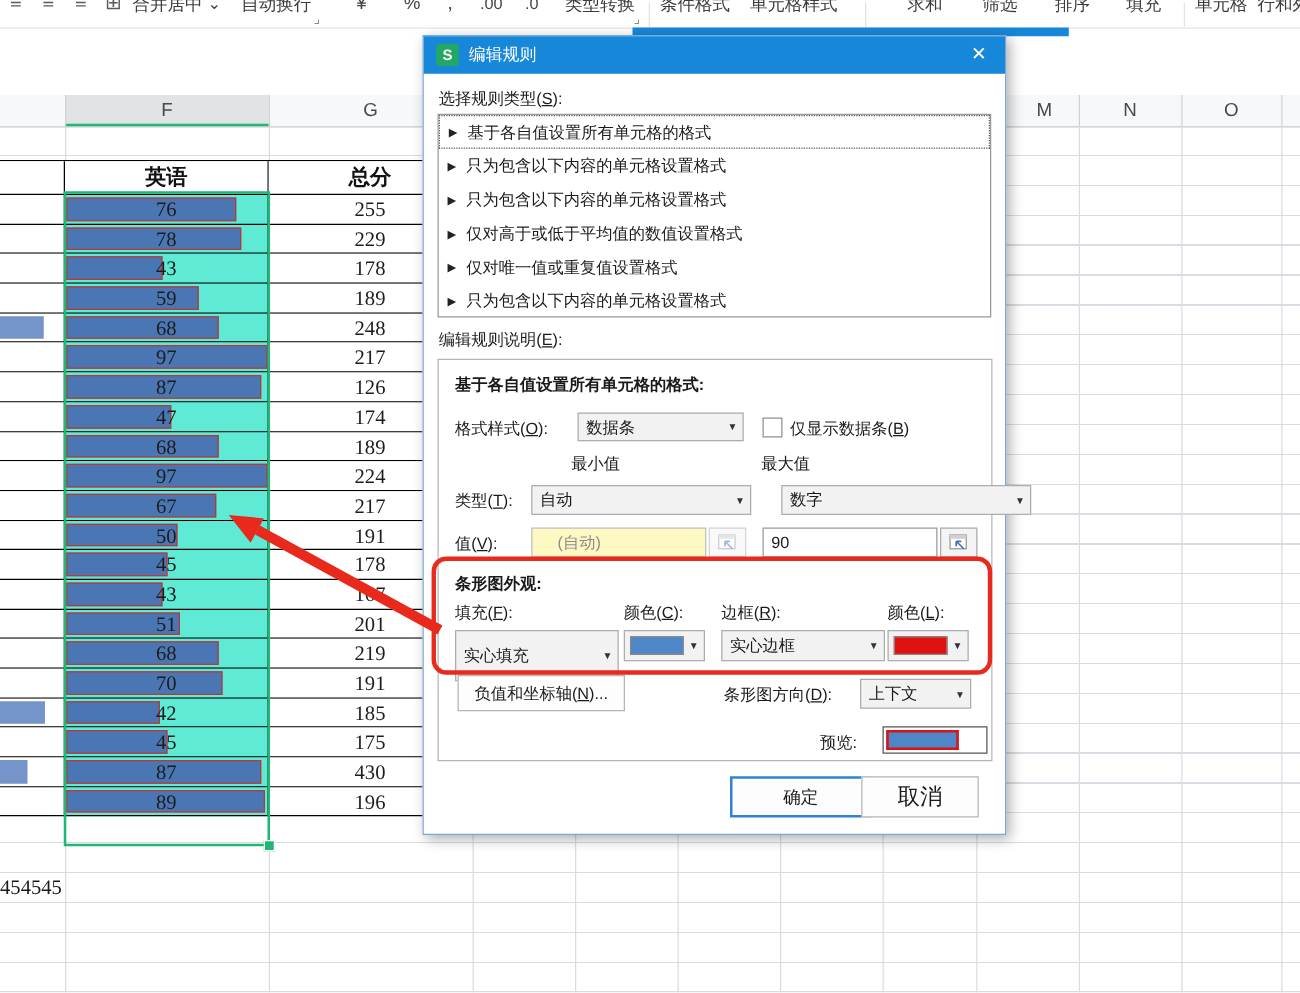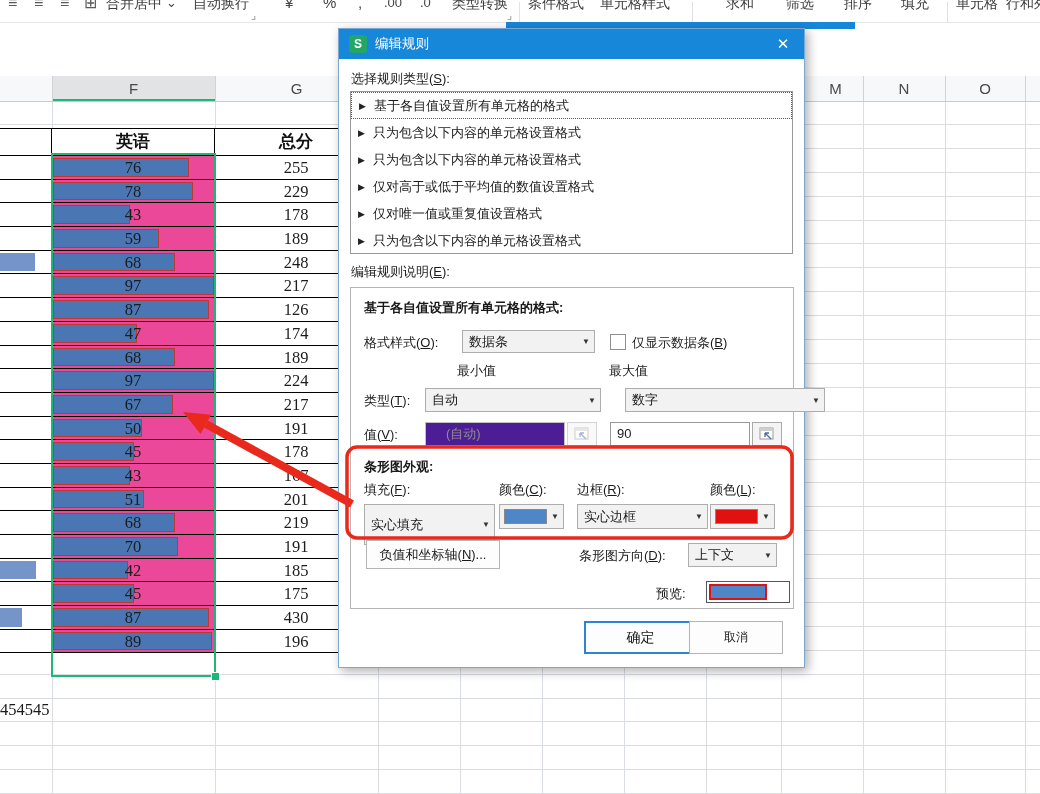--- a/index.html
+++ b/index.html
@@ -28,21 +28,21 @@
   .vline{position:absolute;top:101px;height:693px;width:1px;background:#d9dde3;}
 
   
   #datatable{position:absolute;left:0;top:128px;width:378px;z-index:2;
              font-family:"Liberation Serif",serif;}
   .trow{display:flex;height:23.7px;}
   .hrow{display:flex;height:27px;border-top:1px solid #000;}
   .cell{position:relative;box-sizing:border-box;border-right:1px solid #000;
         border-bottom:1px solid #000;background:#fff;}
   .cE{width:52px;}
-  .cF{width:163px;background:#ec4899;}
+  .cF{width:163px;background:#5eead4;}
   .cG{width:163px;}
   .hdrtxt{width:100%;text-align:center;font-weight:bold;font-size:17px;line-height:26px;color:#111;}
   .num{position:absolute;left:0;top:0;width:100%;text-align:center;font-size:16.5px;
        line-height:23px;color:#1c1c1c;}
   .bar{position:absolute;left:1px;top:2px;height:18.7px;box-sizing:border-box;
        background:#4b76b4;border:1px solid #bf3732;}
   .leftbar{position:absolute;left:0;top:2px;height:18.7px;background:#7595ca;}
   #selbox{position:absolute;left:51px;top:153px;width:165px;height:524px;z-index:3;
           border:2.5px solid #1db873;box-sizing:border-box;pointer-events:none;}
   #selhandle{position:absolute;left:211px;top:672px;width:7px;height:7px;background:#1db873;
@@ -73,29 +73,29 @@
   .tri{font-size:9px;color:#222;margin-right:8px;}
   #groupbox{position:absolute;left:11px;top:258px;width:444px;height:322px;
             border:1px solid #b5b5b5;box-sizing:border-box;}
   .dd{position:absolute;box-sizing:border-box;border:1px solid #adadad;background:#f2f2f2;
       display:flex;align-items:center;}
   .dd .lbl{flex:1;padding-left:6px;font-size:13px;white-space:nowrap;overflow:hidden;}
   .dd .arr{width:16px;text-align:center;font-size:8px;color:#333;}
   .swatch{flex:1;height:13px;margin-left:4px;border:1px solid #888;}
   .inputbox{position:absolute;box-sizing:border-box;border:1px solid #999;background:#fff;
             font-size:13px;padding-left:6px;line-height:22px;}
-  .inputbox.disabled{background:#4c1d95;color:#8d8d8d;border-color:#c0c0c0;padding-left:20px;}
+  .inputbox.disabled{background:#fef9c3;color:#8d8d8d;border-color:#c0c0c0;padding-left:20px;}
   .picker{position:absolute;box-sizing:border-box;width:30px;height:24px;border:1px solid #aaa;
           background:#f4f4f4;display:flex;align-items:center;justify-content:center;}
   .picker.disabled{opacity:.5;}
   .checkbox{position:absolute;width:14px;height:14px;border:1px solid #919191;background:#fff;}
   .pushbtn{position:absolute;box-sizing:border-box;border:1px solid #b4b4b4;background:#fdfdfd;
            font-size:13px;text-align:center;}
   #okbtn{border:2px solid #2f82d6;font-size:14px;line-height:29px;}
-  #cancelbtn{font-size:12px;line-height:31px;}
+  #cancelbtn{font-size:18px;line-height:31px;}
   #previewbox{position:absolute;box-sizing:border-box;border:1px solid #555;background:#fff;}
   #previewbar{position:absolute;left:2px;top:2px;width:58px;height:16px;box-sizing:border-box;
               border:2px solid #c23b5e;background:#5572b8;}
 
   
   #annot{position:absolute;left:0;top:0;width:1040px;height:794px;z-index:20;pointer-events:none;}
   u{text-decoration:underline;}
 </style>
 </head>
 <body>

